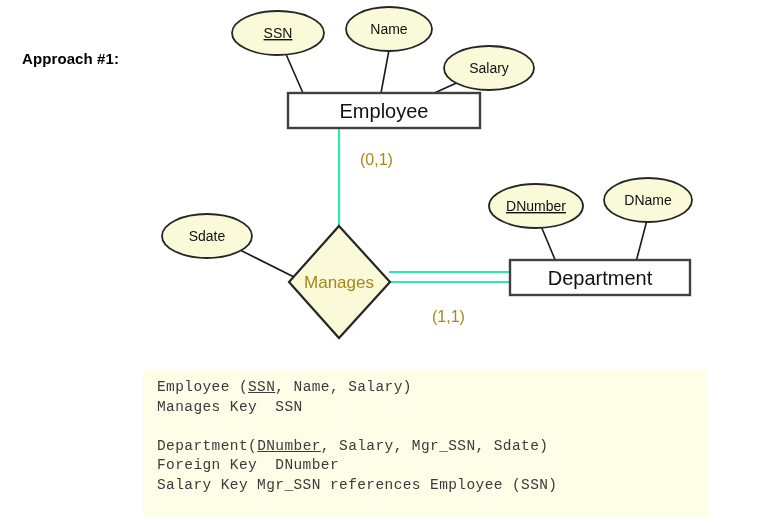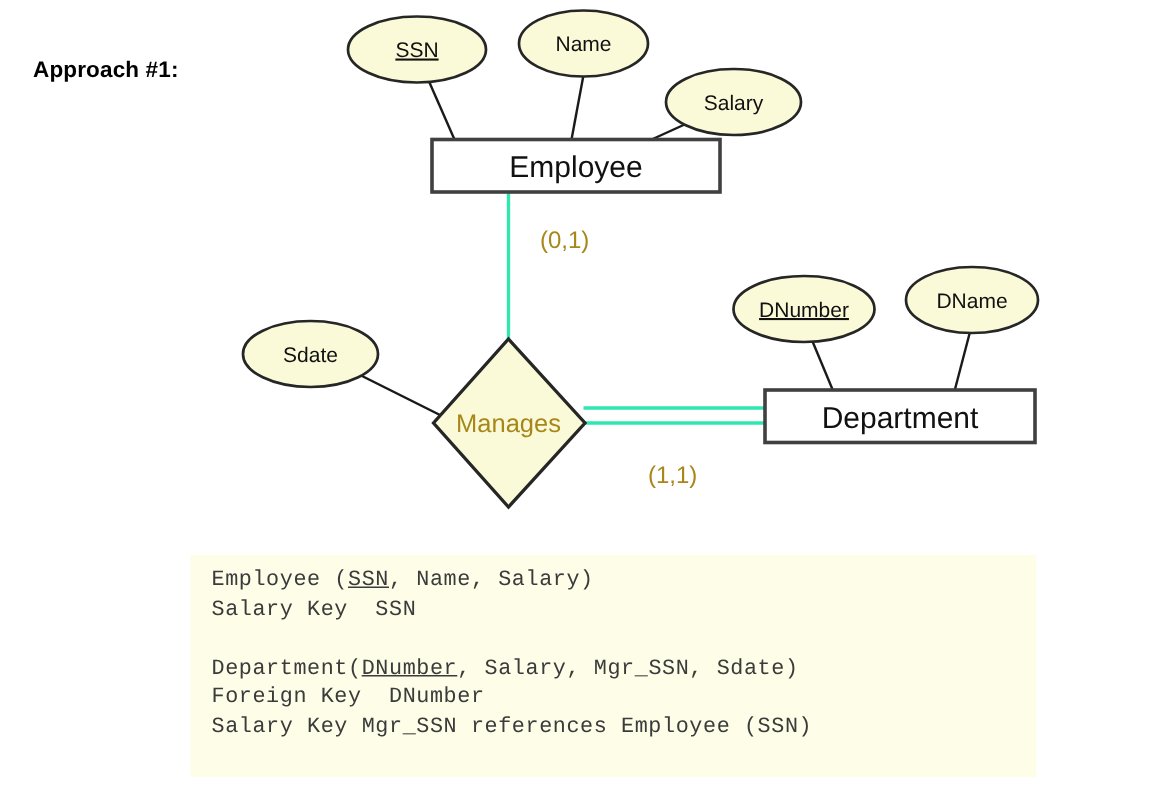--- a/index.html
+++ b/index.html
@@ -17,31 +17,31 @@
   #canvas {
     position: absolute;
     left: 0;
     top: 0;
     width: 783px;
     height: 525px;
   }
   .approach-label {
     position: absolute;
     left: 22px;
-    top: 38px;
+    top: 50px;
     font-family: "Liberation Sans", sans-serif;
     font-size: 15px;
     font-weight: bold;
     color: #000000;
     letter-spacing: 0.1px;
     white-space: nowrap;
   }
   .code-block {
     position: absolute;
-    left: 127px;
+    left: 143px;
     top: 370px;
     width: 564px;
     height: 148px;
     background: #fdfde8;
     box-sizing: border-box;
     padding: 8px 0 0 14px;
   }
   .code-line {
     font-family: "Liberation Mono", "DejaVu Sans Mono", monospace;
     font-size: 14.5px;
@@ -142,18 +142,18 @@
     <text class="attr-text" x="648" y="205" text-anchor="middle">DName</text>
   </g>
 
   <text class="card-text" x="360" y="165">(0,1)</text>
   <text class="card-text" x="432" y="322">(1,1)</text>
 
 </svg>
 
 <div class="code-block">
   <div class="code-line" id="code-line-0"><span>Employee (</span><span class="u">SSN</span><span>, Name, Salary)</span></div>
-  <div class="code-line" id="code-line-1"><span>Salary Key  SSN</span></div>
+  <div class="code-line" id="code-line-1"><span>Manages Key  SSN</span></div>
   <div class="code-line blank" id="code-line-2"></div>
   <div class="code-line" id="code-line-3"><span>Department(</span><span class="u">DNumber</span><span>, Salary, Mgr_SSN, Sdate)</span></div>
   <div class="code-line" id="code-line-4"><span>Foreign Key  DNumber</span></div>
   <div class="code-line" id="code-line-5"><span>Salary Key Mgr_SSN references Employee (SSN)</span></div>
 </div>
 
 </body></html>

